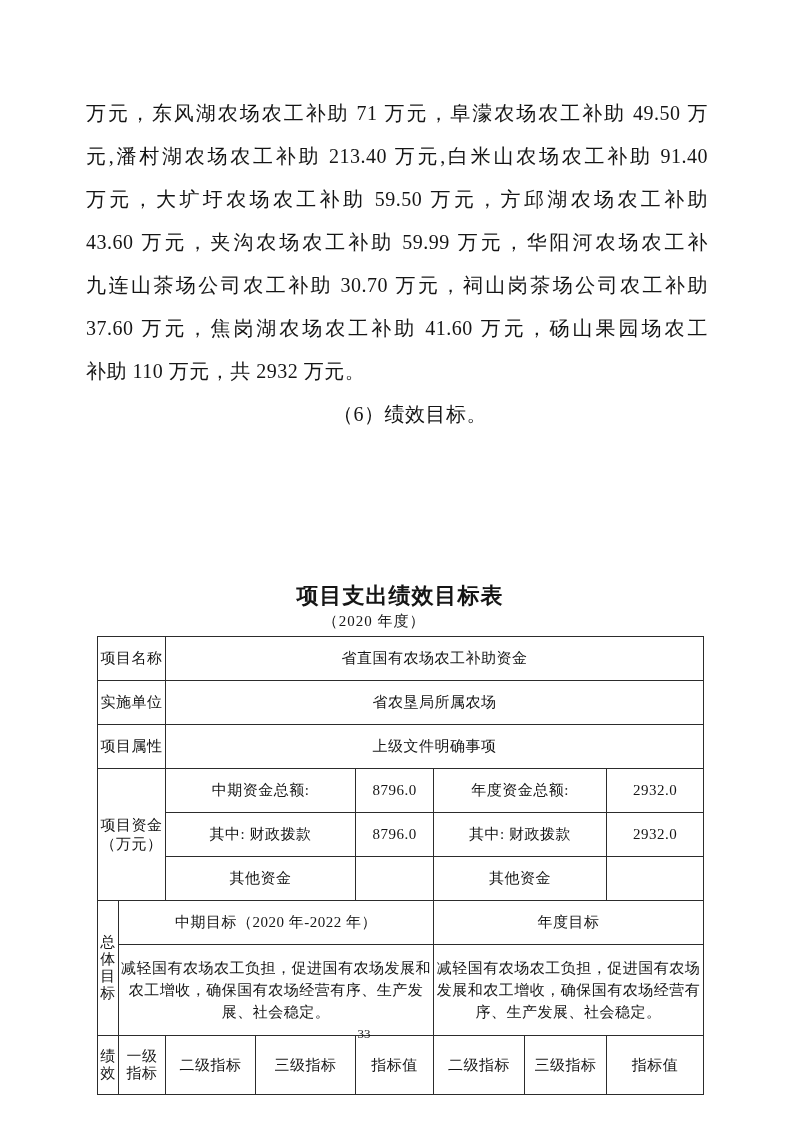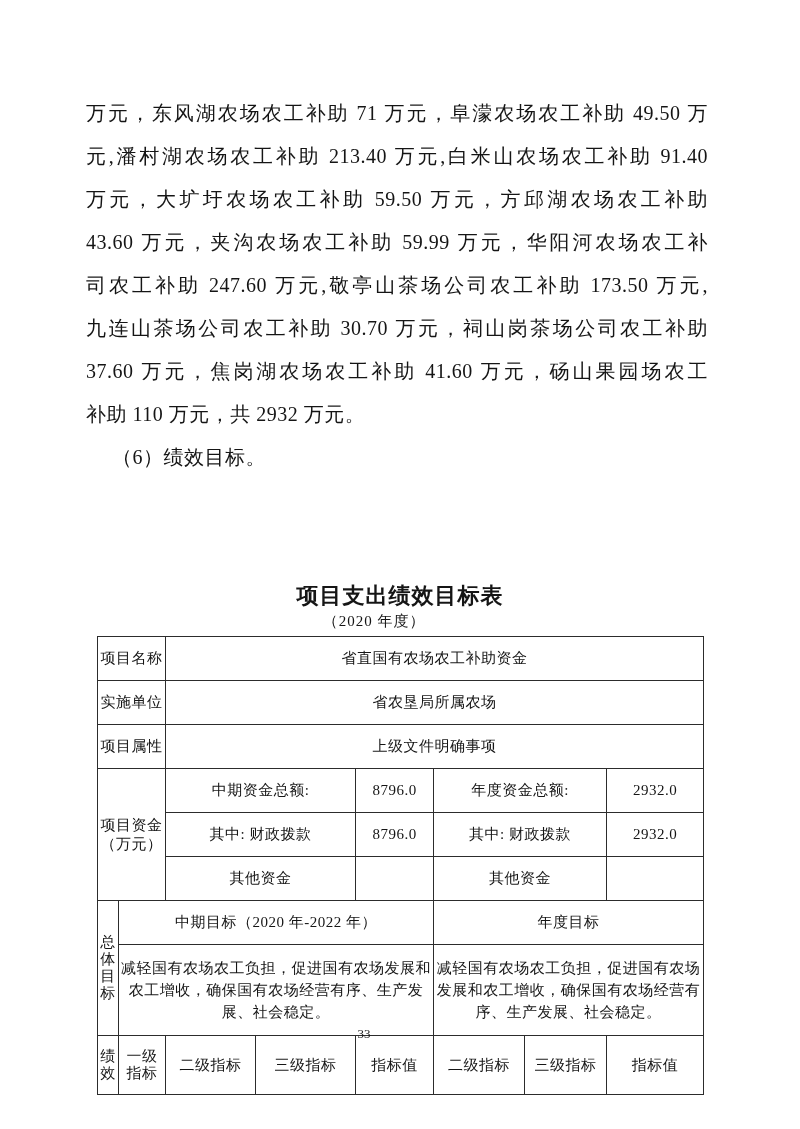--- a/index.html
+++ b/index.html
@@ -27,20 +27,21 @@
     line-height: 43px;
     height: 43px;
     letter-spacing: 0.5px;
   }
   .body-line.just {
     text-align: justify;
     text-align-last: justify;
   }
   .body-line.indent {
     text-indent: 26px;
+    text-align: center;
   }
   
   .table-title {
     position: absolute;
     top: 581px;
     left: 0;
     width: 800px;
     text-align: center;
     font-size: 22px;
     font-weight: bold;
@@ -111,21 +112,20 @@
   }
 </style>
 </head>
 <body>
 
 <div class="paragraph">
   <div class="body-line just">万元，东风湖农场农工补助 71 万元，阜濛农场农工补助 49.50 万</div>
   <div class="body-line just">元,潘村湖农场农工补助 213.40 万元,白米山农场农工补助 91.40</div>
   <div class="body-line just">万元，大圹圩农场农工补助 59.50 万元，方邱湖农场农工补助</div>
   <div class="body-line just">43.60 万元，夹沟农场农工补助 59.99 万元，华阳河农场农工补</div>
-  <div class="body-line just">司农工补助 247.60 万元,敬亭山茶场公司农工补助 173.50 万元,</div>
   <div class="body-line just">九连山茶场公司农工补助 30.70 万元，祠山岗茶场公司农工补助</div>
   <div class="body-line just">37.60 万元，焦岗湖农场农工补助 41.60 万元，砀山果园场农工</div>
   <div class="body-line">补助 110 万元，共 2932 万元。</div>
   <div class="body-line indent">（6）绩效目标。</div>
 </div>
 
 <div class="table-title">项目支出绩效目标表</div>
 <div class="table-subtitle">（2020 年度）</div>
 
 <table class="perf">

